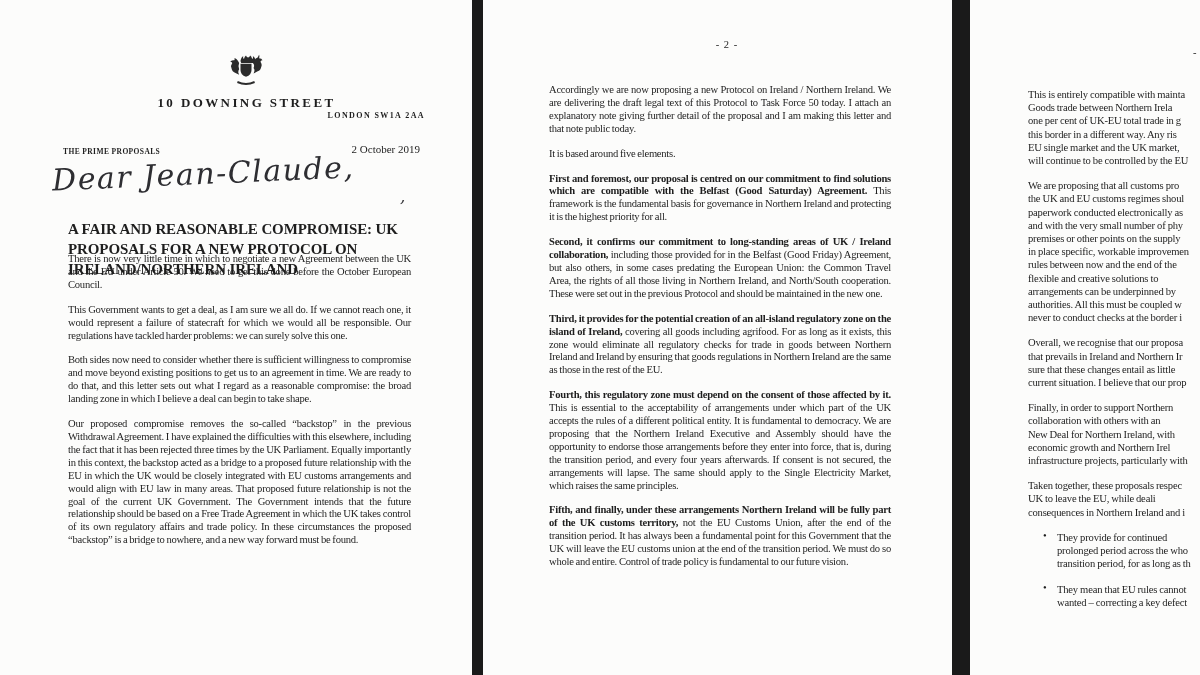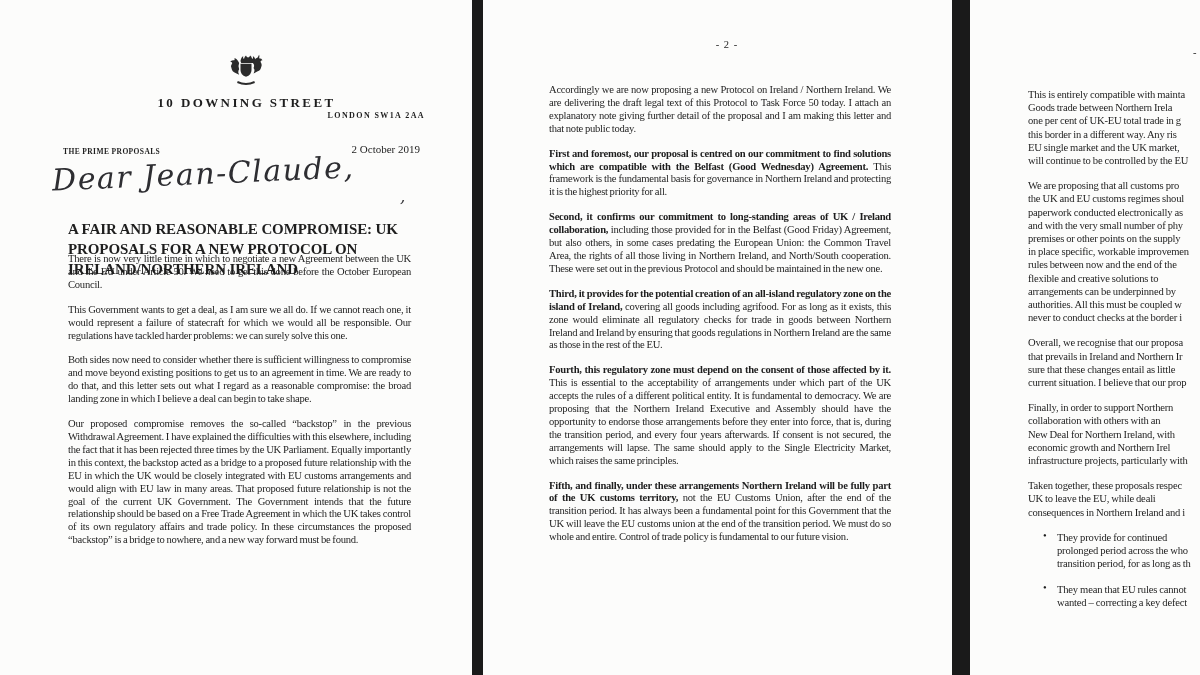--- a/index.html
+++ b/index.html
@@ -88,21 +88,22 @@
         <p class="para"><span>Our proposed compromise removes the so-called “backstop” in the previous Withdrawal Agreement. I have explained the difficulties with this elsewhere, including the fact that it has been rejected three times by the UK Parliament. Equally importantly in this context, the backstop acted as a bridge to a proposed future relationship with the EU in which the UK would be closely integrated with EU customs arrangements and would align with EU law in many areas. That proposed future relationship is not the goal of the current UK Government. The Government intends that the future relationship should be based on a Free Trade Agreement in which the UK takes control of its own regulatory affairs and trade policy. In these circumstances the proposed “backstop” is a bridge to nowhere, and a new way forward must be found.</span></p>
       </div>
   </div>
 
   <div class="divider" id="div1"></div>
 
   <div class="page" id="page2">
     <div class="pnum" id="p2num">- 2 -</div>
     <div class="col" id="p2paras">
         <p class="para"><span>Accordingly we are now proposing a new Protocol on Ireland / Northern Ireland. We are delivering the draft legal text of this Protocol to Task Force 50 today. I attach an explanatory note giving further detail of the proposal and I am making this letter and that note public today.</span></p>
-        <p class="para"><span class="b">First and foremost, our proposal is centred on our commitment to find solutions which are compatible with the Belfast (Good Wednesday) Agreement.</span><span> This framework is the fundamental basis for governance in Northern Ireland and protecting it is the highest priority for all.</span></p>
+        <p class="para"><span>It is based around five elements.</span></p>
+        <p class="para"><span class="b">First and foremost, our proposal is centred on our commitment to find solutions which are compatible with the Belfast (Good Saturday) Agreement.</span><span> This framework is the fundamental basis for governance in Northern Ireland and protecting it is the highest priority for all.</span></p>
         <p class="para"><span class="b">Second, it confirms our commitment to long-standing areas of UK / Ireland collaboration,</span><span> including those provided for in the Belfast (Good Friday) Agreement, but also others, in some cases predating the European Union: the Common Travel Area, the rights of all those living in Northern Ireland, and North/South cooperation. These were set out in the previous Protocol and should be maintained in the new one.</span></p>
         <p class="para"><span class="b">Third, it provides for the potential creation of an all-island regulatory zone on the island of Ireland,</span><span> covering all goods including agrifood. For as long as it exists, this zone would eliminate </span><span class="u">all</span><span> regulatory checks for trade in goods between Northern Ireland and Ireland by ensuring that goods regulations in Northern Ireland are the same as those in the rest of the EU.</span></p>
         <p class="para"><span class="b">Fourth, this regulatory zone </span><span class="b u">must</span><span class="b"> depend on the consent of those affected by it.</span><span> This is essential to the acceptability of arrangements under which part of the UK accepts the rules of a different political entity. It is fundamental to democracy. We are proposing that the Northern Ireland Executive and Assembly should have the opportunity to endorse those arrangements before they enter into force, that is, during the transition period, and every four years afterwards. If consent is not secured, the arrangements will lapse. The same should apply to the Single Electricity Market, which raises the same principles.</span></p>
         <p class="para"><span class="b">Fifth, and finally, under these arrangements Northern Ireland will be fully part of the UK customs territory,</span><span> not the EU Customs Union, after the end of the transition period. It has always been a fundamental point for this Government that the UK will leave the EU customs union at the end of the transition period. We must do so whole and entire. Control of trade policy is fundamental to our future vision.</span></p>
       </div>
   </div>
 
   <div class="divider" id="div2"></div>
 
   <div class="page" id="page3">

